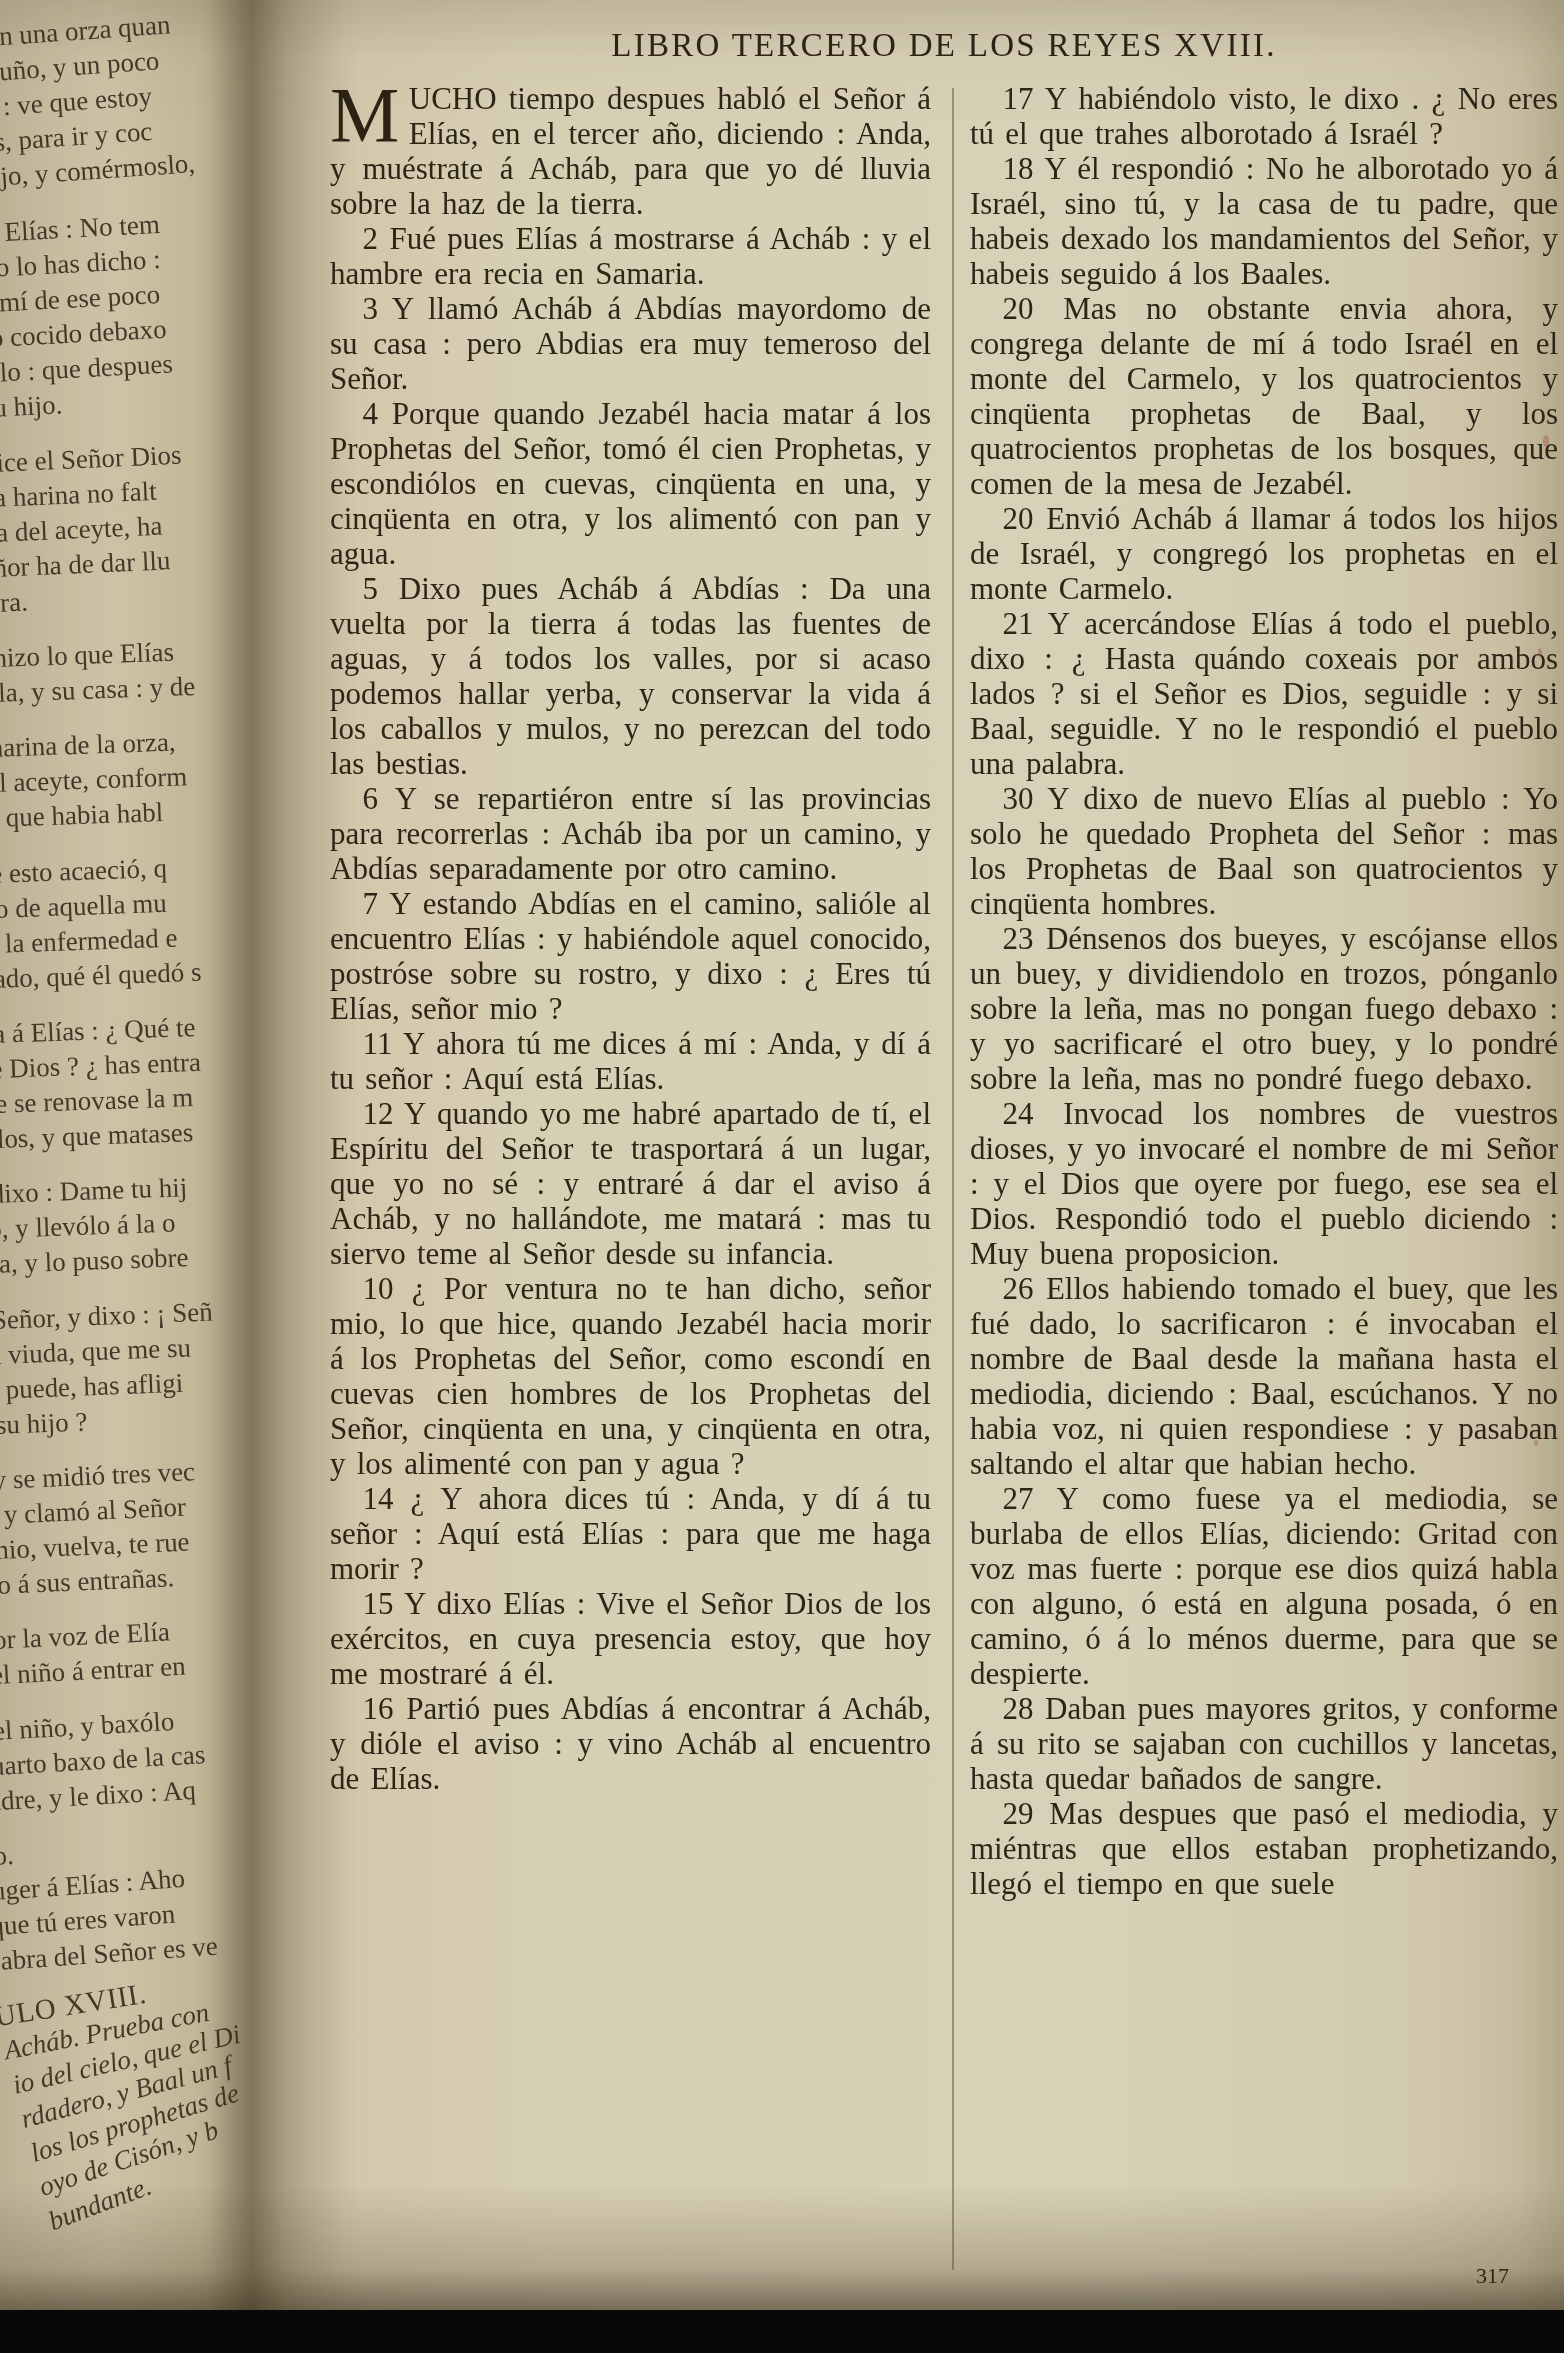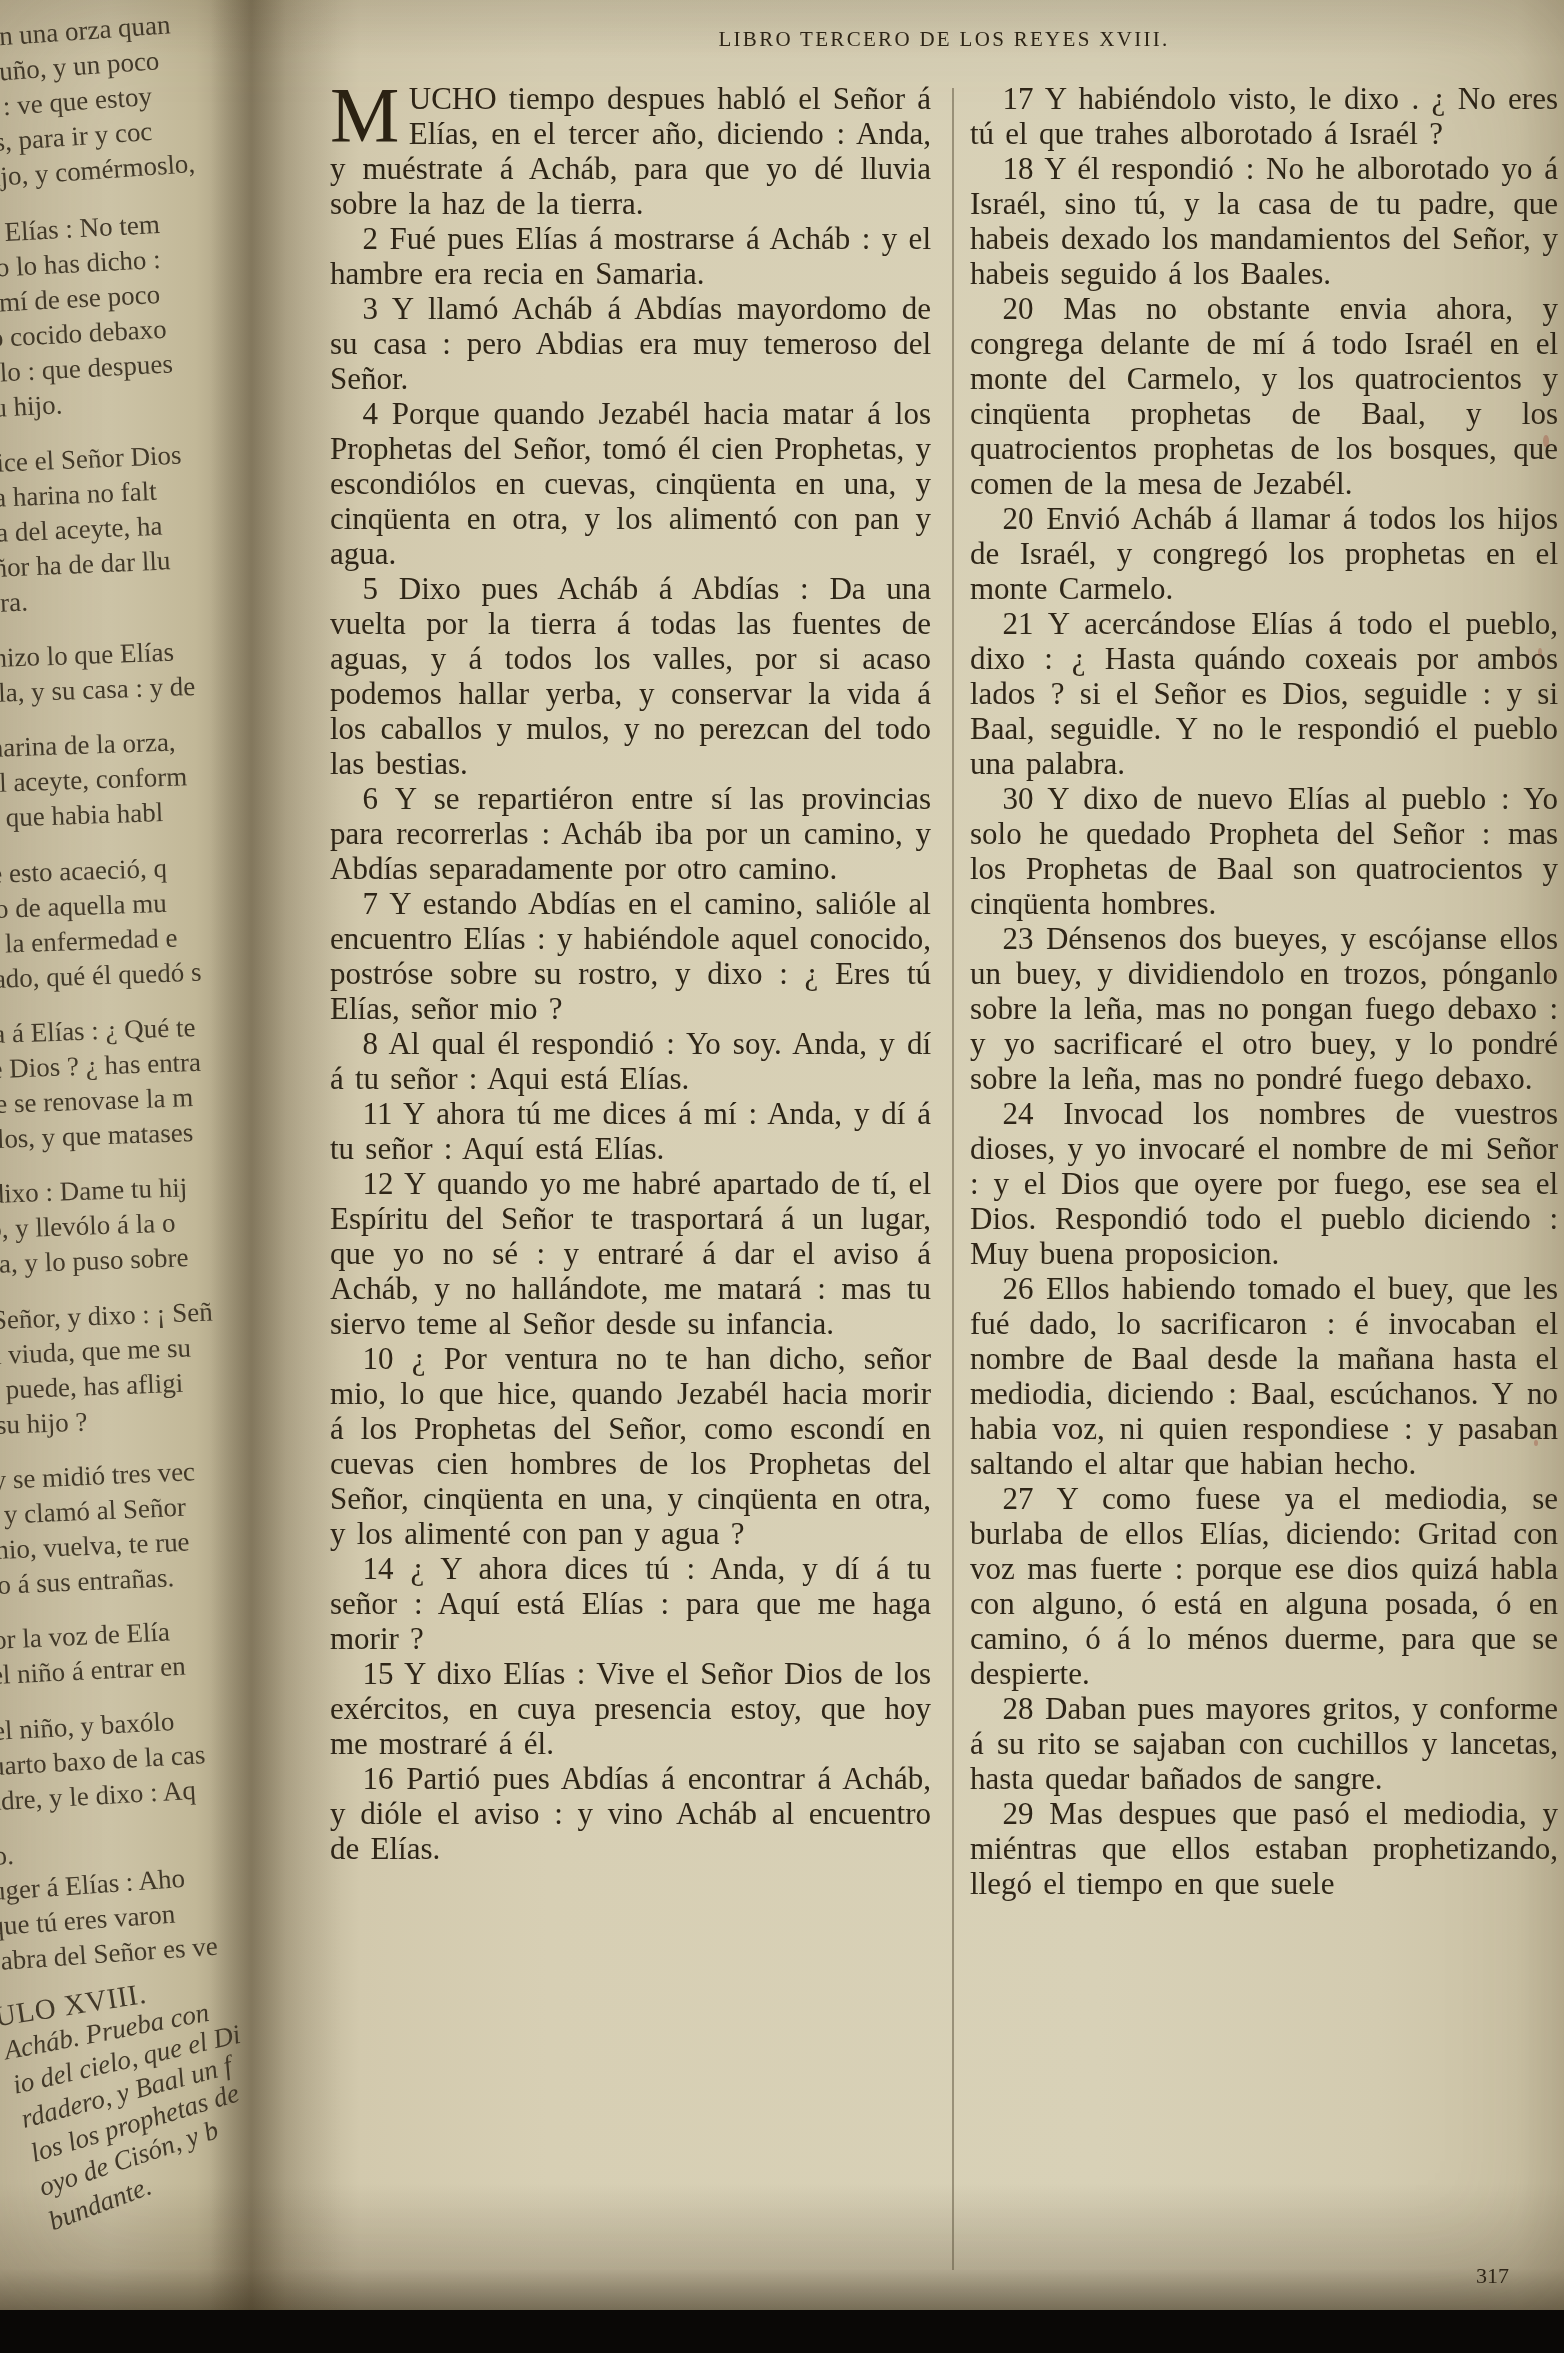--- a/index.html
+++ b/index.html
@@ -31,21 +31,21 @@
     overflow: hidden; color: #3a3122; opacity: .94;
   }
   .frag-group { margin-bottom: 20.3px; transform-origin: left center; }
   .frag-line { white-space: nowrap; font-size: 27px; line-height: 35px; transform-origin: left center; }
   .frag-heading { font-size: 29px; letter-spacing: 0.8px; }
   .frag-italic { font-style: italic; }
 
   
   #page-header {
     position: absolute; left: 329px; top: 27px; width: 1230px;
-    text-align: center; font-size: 21px; letter-spacing: 2.3px;
+    text-align: center; font-size: 33px; letter-spacing: 2.3px;
     color: #2d2416; white-space: nowrap;
   }
   .col {
     position: absolute; top: 81px; height: 2205px; overflow: hidden;
     text-align: justify; color: #2e2517;
     font-size: 31px; line-height: 35px; word-spacing: 3.5px;
   }
   #col-left  { left: 330px;  width: 601px; }
   #col-right { left: 970px; width: 588px; }
   p.verse { margin: 0; text-indent: 1.05em; }
@@ -156,21 +156,20 @@
     <div id="col-rule"></div>
 
     <div id="col-left" class="col">
         <p class="verse first-verse"><span class="dropcap">M</span>UCHO tiempo despues habló el Señor á Elías, en el tercer año, diciendo : Anda, y muéstrate á Acháb, para que yo dé lluvia sobre la haz de la tierra.</p>
         <p class="verse"><span class="vnum">2</span> Fué pues Elías á mostrarse á Acháb : y el hambre era recia en Samaria.</p>
         <p class="verse"><span class="vnum">3</span> Y llamó Acháb á Abdías mayordomo de su casa : pero Abdias era muy temeroso del Señor.</p>
         <p class="verse"><span class="vnum">4</span> Porque quando Jezabél hacia matar á los Prophetas del Señor, tomó él cien Prophetas, y escondiólos en cuevas, cinqüenta en una, y cinqüenta en otra, y los alimentó con pan y agua.</p>
         <p class="verse"><span class="vnum">5</span> Dixo pues Acháb á Abdías : Da una vuelta por la tierra á todas las fuentes de aguas, y á todos los valles, por si acaso podemos hallar yerba, y conservar la vida á los caballos y mulos, y no perezcan del todo las bestias.</p>
         <p class="verse"><span class="vnum">6</span> Y se repartiéron entre sí las provincias para recorrerlas : Acháb iba por un camino, y Abdías separadamente por otro camino.</p>
         <p class="verse"><span class="vnum">7</span> Y estando Abdías en el camino, salióle al encuentro Elías : y habiéndole aquel conocido, postróse sobre su rostro, y dixo : ¿ Eres tú Elías, señor mio ?</p>
-        <p class="verse"><span class="vnum">8</span> Al qual él respondió : Yo soy. Anda, y dí á tu señor : Aqui está Elías.</p>
         <p class="verse"><span class="vnum">11</span> Y ahora tú me dices á mí : Anda, y dí á tu señor : Aquí está Elías.</p>
         <p class="verse"><span class="vnum">12</span> Y quando yo me habré apartado de tí, el Espíritu del Señor te trasportará á un lugar, que yo no sé : y entraré á dar el aviso á Acháb, y no hallándote, me matará : mas tu siervo teme al Señor desde su infancia.</p>
         <p class="verse"><span class="vnum">10</span> ¿ Por ventura no te han dicho, señor mio, lo que hice, quando Jezabél hacia morir á los Prophetas del Señor, como escondí en cuevas cien hombres de los Prophetas del Señor, cinqüenta en una, y cinqüenta en otra, y los alimenté con pan y agua ?</p>
         <p class="verse"><span class="vnum">14</span> ¿ Y ahora dices tú : Anda, y dí á tu señor : Aquí está Elías : para que me haga morir ?</p>
         <p class="verse"><span class="vnum">15</span> Y dixo Elías : Vive el Señor Dios de los exércitos, en cuya presencia estoy, que hoy me mostraré á él.</p>
         <p class="verse"><span class="vnum">16</span> Partió pues Abdías á encontrar á Acháb, y dióle el aviso : y vino Acháb al encuentro de Elías.</p>
       </div>
     <div id="col-right" class="col">
         <p class="verse"><span class="vnum">17</span> Y habiéndolo visto, le dixo . ¿ No eres tú el que trahes alborotado á Israél ?</p>
         <p class="verse"><span class="vnum">18</span> Y él respondió : No he alborotado yo á Israél, sino tú, y la casa de tu padre, que habeis dexado los mandamientos del Señor, y habeis seguido á los Baales.</p>

